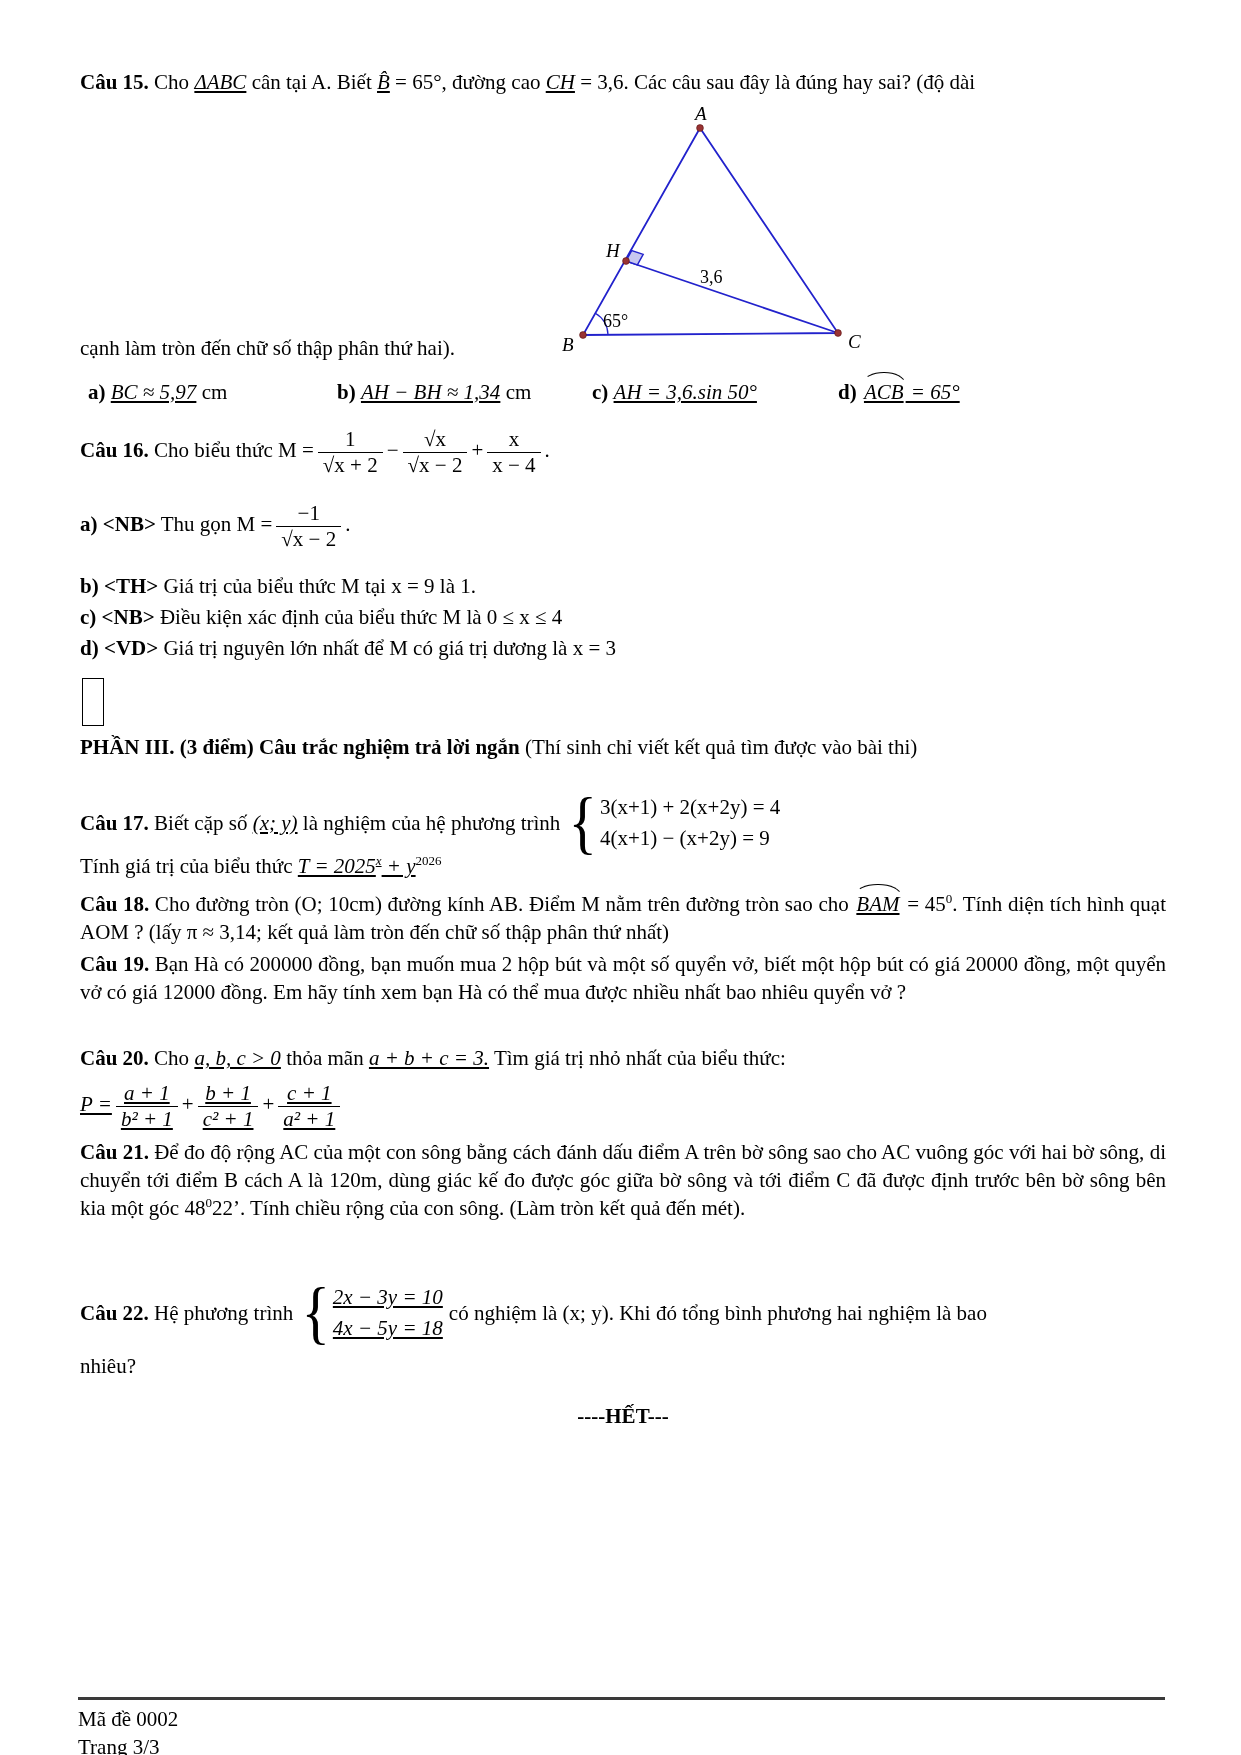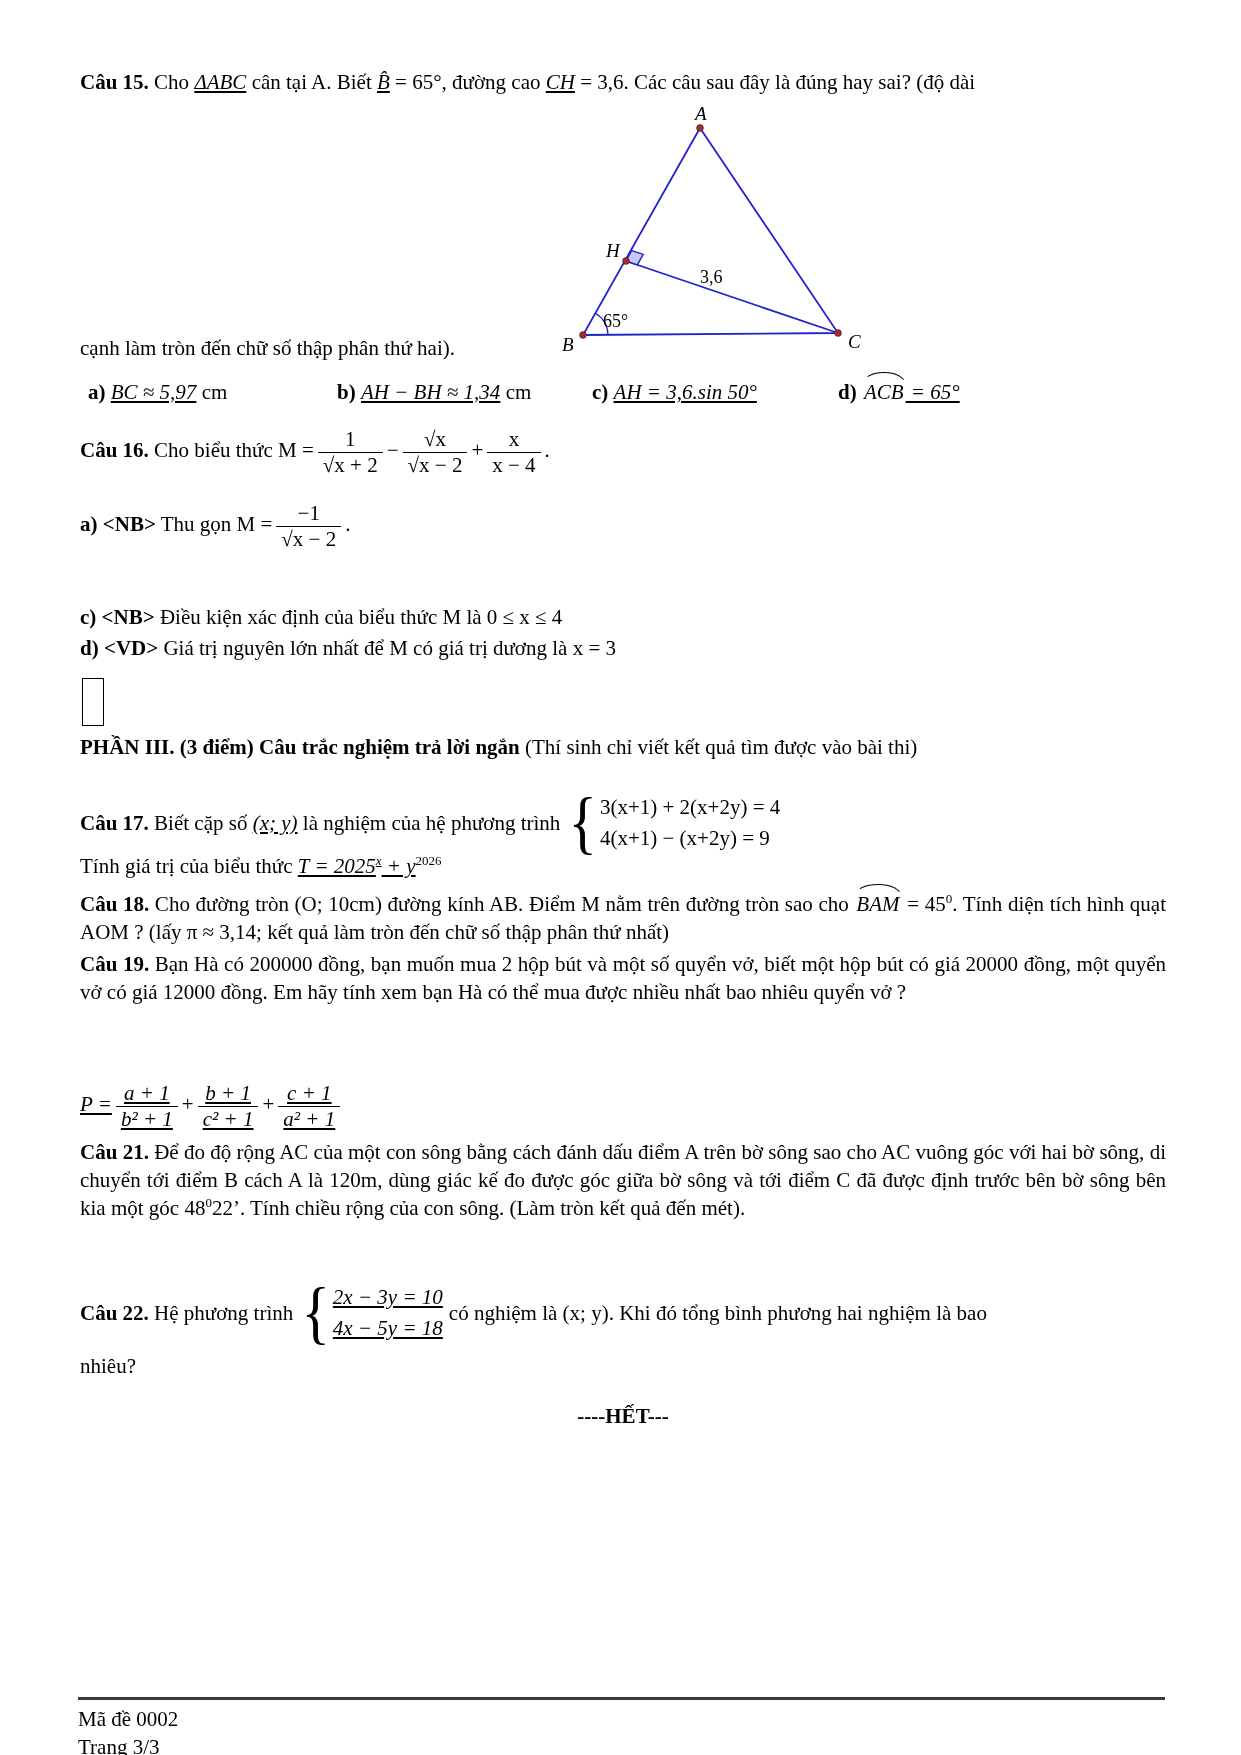--- a/index.html
+++ b/index.html
@@ -21,21 +21,21 @@
   .frac { display:inline-block; vertical-align:middle; text-align:center; line-height:23px; margin:0 4px; }
   .frac .num { display:block; padding:0 5px 1px; border-bottom:1.3px solid #000; }
   .frac .den { display:block; padding:1px 5px 0; }
   
   .sysrow { display:flex; align-items:center;margin-top:20px; }
   .system { display:inline-flex; align-items:center; vertical-align:middle; margin:0 6px; }
   .system .brace { font-size:70px; font-weight:300; line-height:0.85; transform:scaleX(.85); }
   .system .eqs { display:inline-block; }
   .system .eqs .eq { display:block; line-height:31px; }
   
-  .archat { position:relative; display:inline-block; font-style:italic; padding:0 2px; }
+  .archat { position:relative; display:inline-block; font-style:italic; padding:0 2px;text-decoration:underline; }
   .archat::before {
     content:""; position:absolute; left:1px; right:1px; top:-6px; height:9px;
     border:1.6px solid transparent; border-top-color:#000;
     border-radius:50% 50% 0 0 / 100% 100% 0 0;
   }
   .opt { position:absolute; white-space:nowrap; }
   .emptybox { position:absolute; left:82px; top:678px; width:20px; height:46px; border:1.6px solid #000; }
   
   .fig { position:absolute; left:500px; top:103px; width:372px; height:250px; }
   .fig svg { display:block; }
@@ -92,20 +92,23 @@
 
   <p class="blk nw" style="top:428px">
     <b class="q">Câu 16.</b><span> Cho biểu thức </span>
     <span>M =</span><span class="frac"><span class="num">1</span><span class="den">√x + 2</span></span><span>−</span><span class="frac"><span class="num">√x</span><span class="den">√x − 2</span></span><span>+</span><span class="frac"><span class="num">x</span><span class="den">x − 4</span></span><span>.</span>
   </p>
 
   <p class="blk nw" style="top:502px">
     <b class="q">a)</b> <b class="q">&lt;NB&gt;</b><span> Thu gọn </span> <span>M =</span><span class="frac"><span class="num">−1</span><span class="den">√x − 2</span></span><span>.</span>
   </p>
 
+  <p class="blk nw" style="top:572px">
+    <b class="q">b)</b> <b class="q">&lt;TH&gt;</b><span> Giá trị của biểu thức M tại x = 9 là 1.</span>
+  </p>
   <p class="blk nw" style="top:603px">
     <b class="q">c)</b> <b class="q">&lt;NB&gt;</b><span> Điều kiện xác định của biểu thức M là 0 ≤ x ≤ 4</span>
   </p>
   <p class="blk nw" style="top:634px">
     <b class="q">d)</b> <b class="q">&lt;VD&gt;</b><span> Giá trị nguyên lớn nhất để M có giá trị dương là x = 3</span>
   </p>
 
   <div class="emptybox"></div>
 
   <p class="blk nw" style="top:733px">
@@ -128,20 +131,23 @@
   </p>
 
   <p class="blk justify" style="top:890px">
     <b class="q">Câu 18.</b><span> Cho đường tròn (O; 10cm) đường kính AB. Điểm M nằm trên đường tròn sao cho </span><span class="archat">BAM</span><span> = 45</span><sup>0</sup><span>. Tính diện tích hình quạt AOM ? (</span><span class="it">lấy π ≈ 3,14; kết quả làm tròn đến chữ số thập phân thứ nhất</span><span>)</span>
   </p>
 
   <p class="blk justify" style="top:950px">
     <b class="q">Câu 19.</b><span> Bạn Hà có 200000 đồng, bạn muốn mua 2 hộp bút và một số quyển vở, biết một hộp bút có giá 20000 đồng, một quyển vở có giá 12000 đồng. Em hãy tính xem bạn Hà có thể mua được nhiều nhất bao nhiêu quyển vở ?</span>
   </p>
 
+  <p class="blk nw" style="top:1044px">
+    <b class="q">Câu 20.</b><span> Cho </span><span class="mathit">a, b, c &gt; 0</span><span> thỏa mãn </span><span class="mathit">a + b + c = 3.</span><span> Tìm giá trị nhỏ nhất của biểu thức:</span>
+  </p>
   <p class="blk nw" style="top:1082px">
     <span class="mathit">P =</span><span class="frac mathit"><span class="num">a + 1</span><span class="den">b² + 1</span></span><span>+</span><span class="frac mathit"><span class="num">b + 1</span><span class="den">c² + 1</span></span><span>+</span><span class="frac mathit"><span class="num">c + 1</span><span class="den">a² + 1</span></span>
   </p>
 
   <p class="blk justify" style="top:1138px">
     <b class="q">Câu 21.</b><span> Để đo độ rộng AC của một con sông bằng cách đánh dấu điểm A trên bờ sông sao cho AC vuông góc với hai bờ sông, di chuyển tới điểm B cách A là 120m, dùng giác kế đo được góc giữa bờ sông và tới điểm C đã được định trước bên bờ sông bên kia một góc 48</span><sup>0</sup><span>22’. Tính chiều rộng của con sông. (</span><span class="it">Làm tròn kết quả đến mét</span><span>).</span>
   </p>
 
   <div class="blk sysrow" style="top:1262px">
     <span class="nw"><b class="q">Câu 22.</b><span> Hệ phương trình </span></span>

